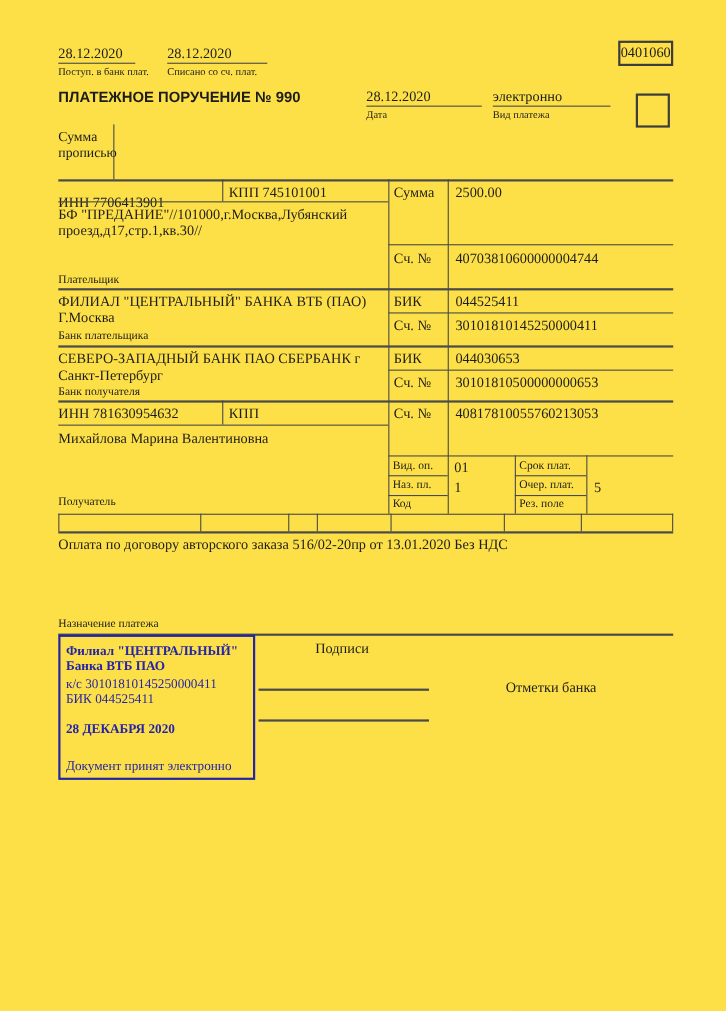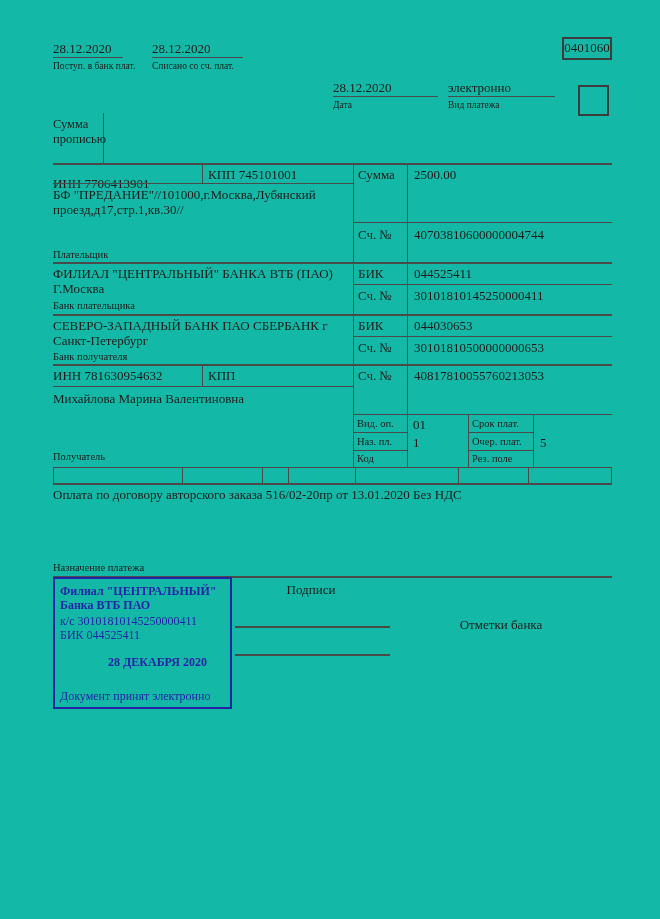--- a/index.html
+++ b/index.html
@@ -2,21 +2,21 @@
 <html style="--ink: #1c1c1c; --line: #4a4a4a; --stamp-blue: #2424a8;"><head>
 <meta charset="utf-8">
 <style>
   :root{
     --ink:#1c1c1c;
     --line:#4a4a4a;
     --stamp-blue:#2424a8;
   }
   html,body{margin:0;padding:0;background:#ffffff;}
   .page{
-    position:relative;width:660px;height:919px;background:#14b8a6;
+    position:relative;width:660px;height:919px;background:#fde047;
     font-family:"Liberation Serif",serif;color:var(--ink);overflow:hidden;
   }
   .t{position:absolute;font-size:13px;line-height:15px;white-space:nowrap;color:var(--ink);}
   .t.sm{font-size:10.5px;line-height:12px;}
   .t.xs{font-size:9.5px;line-height:11px;}
   .t.wrap{white-space:normal;}
   .t.b{font-weight:bold;}
   .t.i{font-style:italic;}
   .t.center{text-align:center;}
   .t.sans{font-family:"Liberation Sans",sans-serif;}
@@ -37,20 +37,21 @@
   <div class="t xs" style="left:53px;top:61px;">Поступ. в банк плат.</div>
 
   <div class="t" style="left:152px;top:41px;">28.12.2020</div>
   <div class="hl" style="left:152px;top:57px;width:91px;"></div>
   <div class="t xs" style="left:152px;top:61px;">Списано со сч. плат.</div>
 
   <div class="box" style="left:562px;top:37px;width:46px;height:19px;">
     <div class="t center" style="left:0;top:1px;width:46px;">0401060</div>
   </div>
 
+  <div class="t b sans" style="left:53px;top:81px;font-size:13.5px;">ПЛАТЕЖНОЕ ПОРУЧЕНИЕ № 990</div>
 
   <div class="t" style="left:333px;top:80px;">28.12.2020</div>
   <div class="hl" style="left:333px;top:96px;width:105px;"></div>
   <div class="t xs" style="left:333px;top:100px;">Дата</div>
 
   <div class="t" style="left:448px;top:80px;">электронно</div>
   <div class="hl" style="left:448px;top:96px;width:107px;"></div>
   <div class="t xs" style="left:448px;top:100px;">Вид платежа</div>
 
   <div class="box" style="left:578px;top:85px;width:27px;height:27px;"></div>
@@ -131,21 +132,21 @@
   <div class="vl" style="left:611px;top:467px;height:16px;"></div>
 
   <div class="t" style="left:53px;top:487px;">Оплата по договору авторского заказа 516/02-20пр от 13.01.2020 Без НДС</div>
   <div class="t sm" style="left:53px;top:562px;">Назначение платежа</div>
   <div class="hl thick" style="left:53px;top:576px;width:559px;"></div>
 
   <div class="bluebox" style="left:53px;top:577px;width:175px;height:128px;">
     <div class="t blue b wrap" style="left:5px;top:5px;width:165px;">Филиал "ЦЕНТРАЛЬНЫЙ" Банка ВТБ ПАО</div>
     <div class="t blue" style="left:5px;top:35px;">к/с 30101810145250000411</div>
     <div class="t blue" style="left:5px;top:49px;">БИК 044525411</div>
-    <div class="t blue b" style="left:5px;top:76px;margin-left:48px;">28 ДЕКАБРЯ 2020</div>
+    <div class="t blue b" style="left:5px;top:76px;">28 ДЕКАБРЯ 2020</div>
     <div class="t blue" style="left:5px;top:110px;">Документ принят электронно</div>
   </div>
 
   <div class="t center" style="left:232px;top:582px;width:158px;">Подписи</div>
   <div class="hl thick" style="left:235px;top:626px;width:155px;"></div>
   <div class="hl thick" style="left:235px;top:654px;width:155px;"></div>
 
   <div class="t center" style="left:390px;top:582px;width:222px;margin-top:35px;">Отметки банка</div>
 
 </div>

